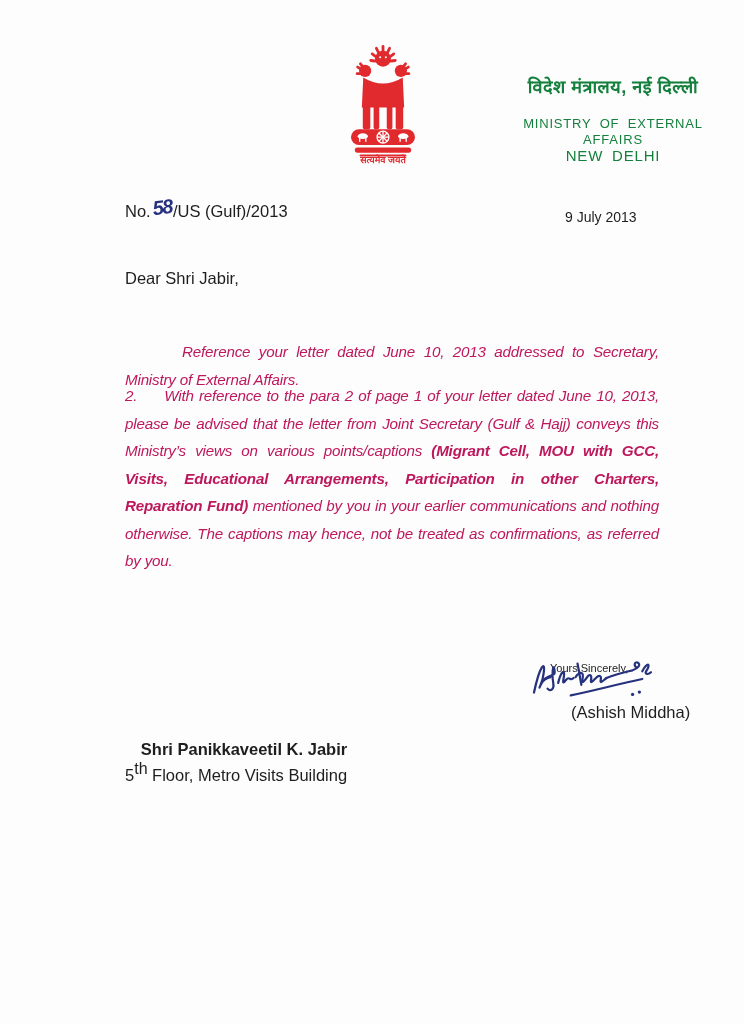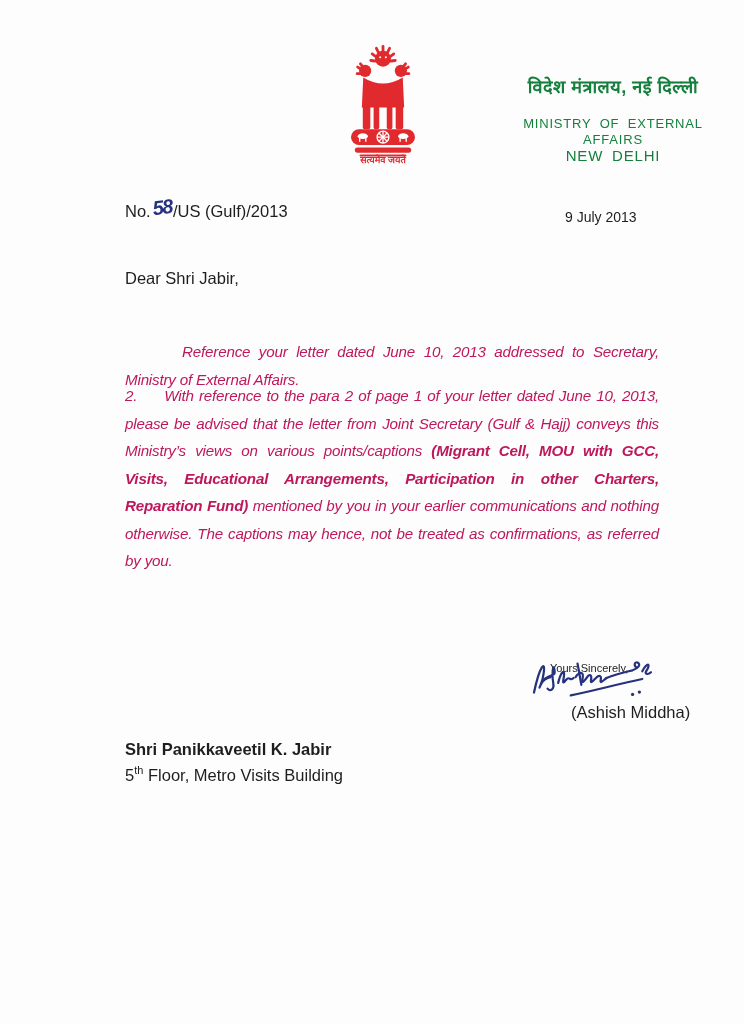--- a/index.html
+++ b/index.html
@@ -122,22 +122,22 @@
   }
 
   
   .recipient {
     position: absolute;
     left: 125px;
     top: 737px;
     font-size: 16.5px;
     line-height: 25.5px;
   }
-  .recipient-name { font-weight: bold; }
-  sup { font-size: 11px; line-height: 0; margin-top: 24px; }
+  .recipient-name { font-weight: bold; text-align: right; }
+  sup { font-size: 16px; line-height: 0; margin-top: 24px; }
 </style>
 </head>
 <body>
 
 <div class="page">
 
   <svg class="emblem" viewBox="0 0 100 136" aria-hidden="true">
     <g fill="#e02a2e" stroke="none">
 
       <circle cx="50" cy="24" r="8.5"></circle>

